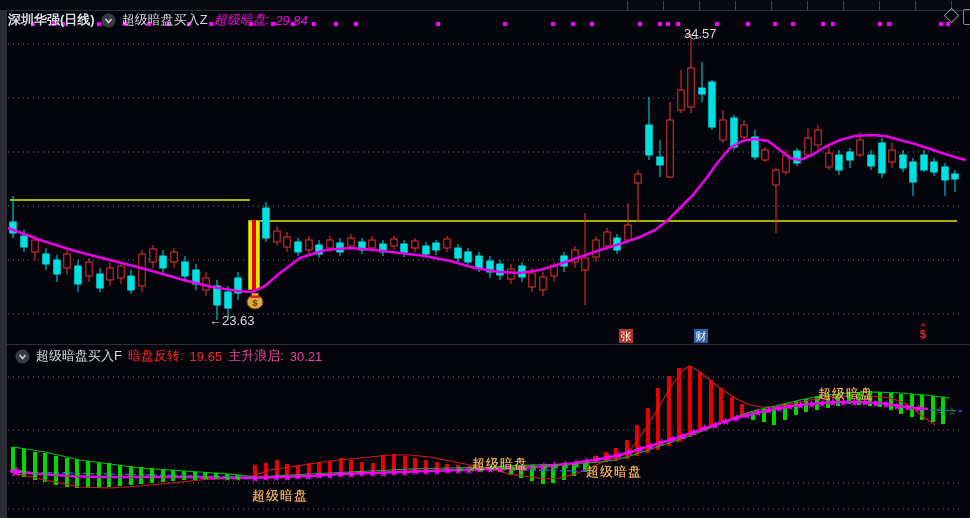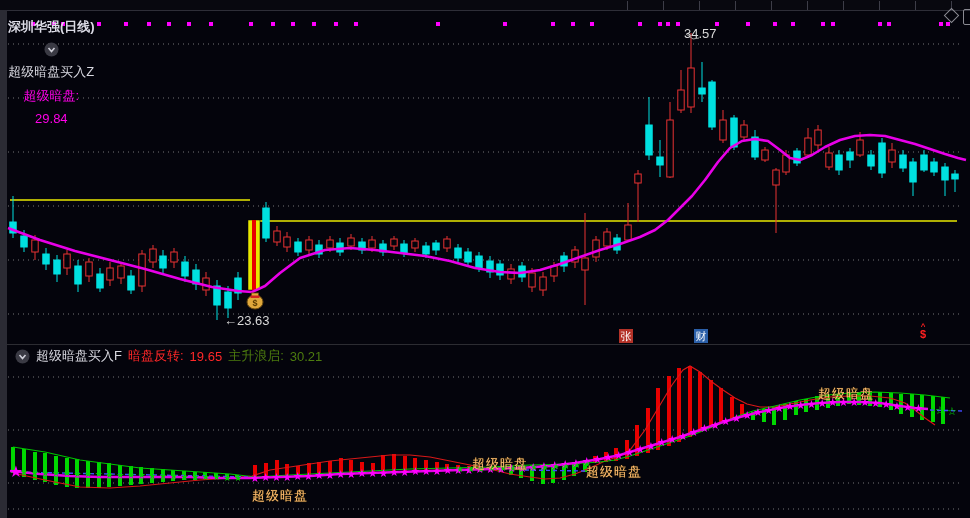--- a/index.html
+++ b/index.html
@@ -5,31 +5,31 @@
   html,body{margin:0;padding:0;background:#000;}
   .screen{position:relative;width:970px;height:518px;background:#04040c;overflow:hidden;
           font-family:"Liberation Sans","DejaVu Sans",sans-serif;}
   .topstrip{position:absolute;left:0;top:0;width:970px;height:10px;background:#08080f;
             border-bottom:1px solid #2e2e38;}
   .topstrip .tick{position:absolute;top:1px;width:1px;height:9px;background:#3d3d48;}
   .left-border{position:absolute;left:0;top:10px;width:7px;height:508px;background:#2b2b34;}
   .divider{position:absolute;left:7px;top:344px;width:963px;height:1px;background:#2c2c32;}
   svg.chart{position:absolute;left:0;top:0;}
   .hdr{position:absolute;display:flex;align-items:center;gap:6px;font-size:13px;white-space:nowrap;}
-  .hdr-top{left:8px;top:18px;flex-direction:column;}
+  .hdr-top{left:8px;top:11px;}
   .hdr-bottom{left:15px;top:347px;}
   .sym{color:#dcdce6;font-weight:bold;}
   .ind-name{color:#d8d8e0;}
-  .val-magenta{color:#ff00e8;}
+  .val-magenta{color:#ff00e8;font-style:italic;}
   .val-red{color:#ff2828;}
-  .val-green{color:#4d7c0f;}
+  .val-green{color:#ec4899;}
   .chev{width:15px;height:15px;flex:0 0 auto;}
   .anno{position:absolute;color:#d8d8d8;font-size:13px;}
   .anno-high{left:684px;top:26px;}
-  .anno-low{left:209px;top:313px;margin-left:15px;}
+  .anno-low{left:209px;top:313px;}
   .sig-label{position:absolute;color:#fdba74;font-size:13px;letter-spacing:1px;text-shadow:0 0 1px #806000;}
   .badge{position:absolute;width:14px;height:14px;color:#fff;font-size:11px;line-height:14px;
          text-align:center;}
   .dollar-marker{position:absolute;color:#ff2020;font-weight:bold;text-align:center;width:12px;}
   .dollar-marker .hat{display:block;font-size:8px;line-height:4px;}
   .dollar-marker .ds{display:block;font-size:11px;line-height:10px;}
   .icon-diamond{position:absolute;left:946px;top:10px;width:9px;height:9px;
                 border:1px solid #8a8a92;transform:rotate(45deg);}
   .icon-rect{position:absolute;left:963px;top:9px;width:10px;height:14px;
              border:1px solid #8a8a92;border-radius:2px;}

